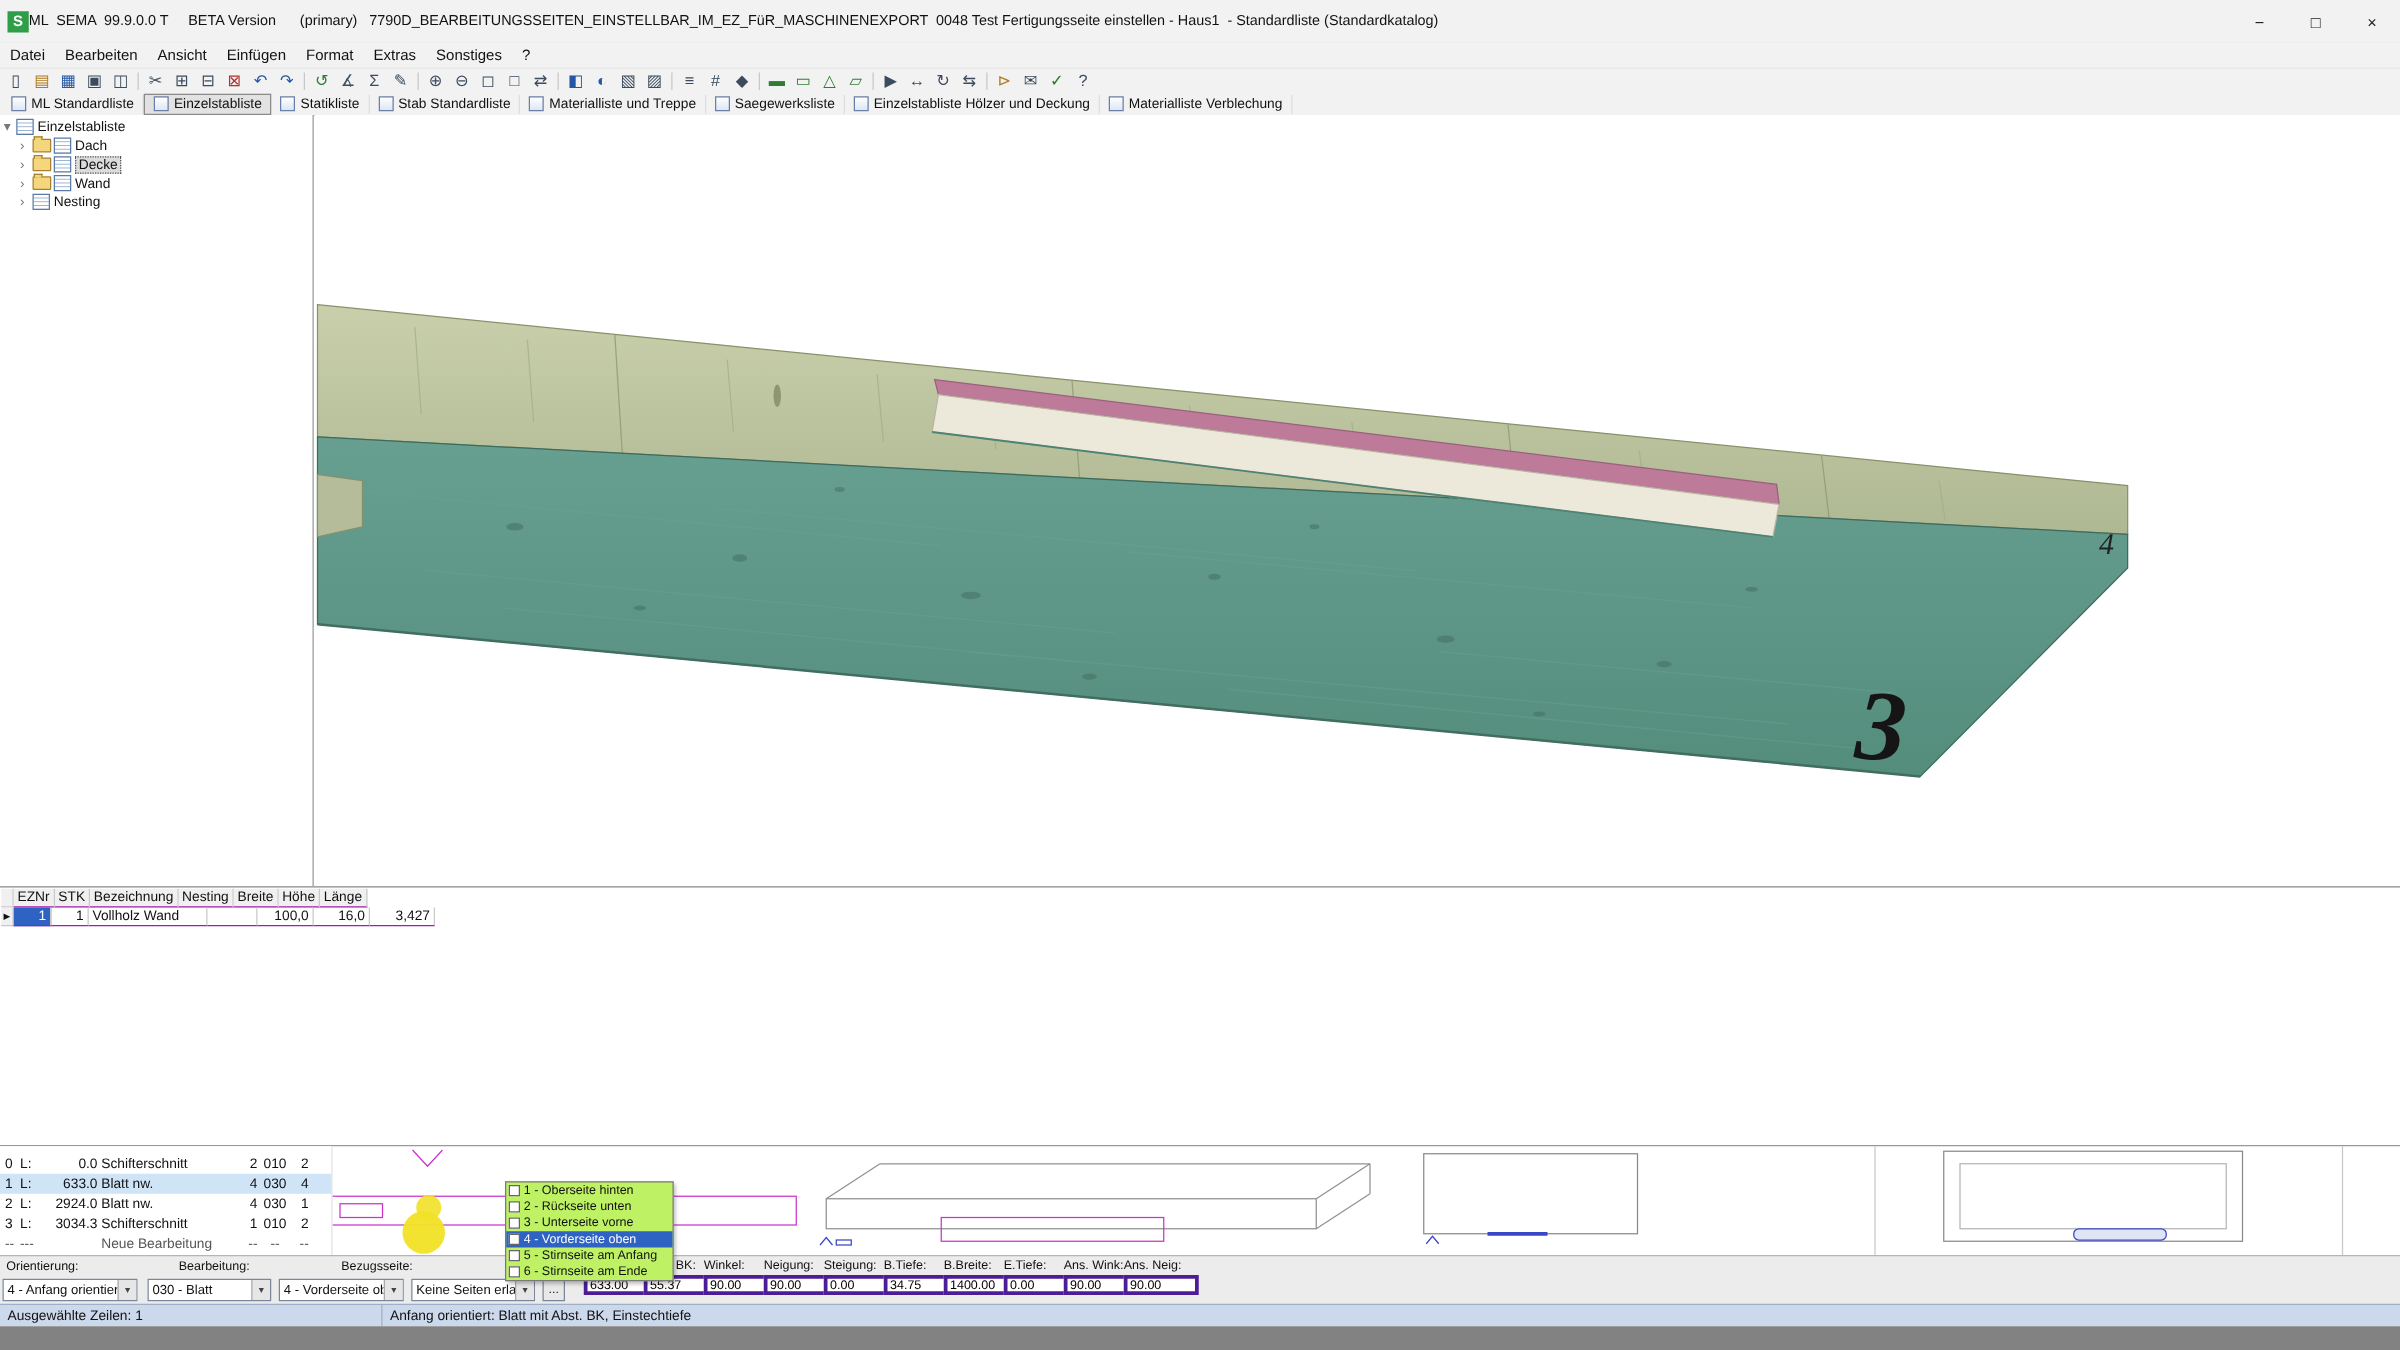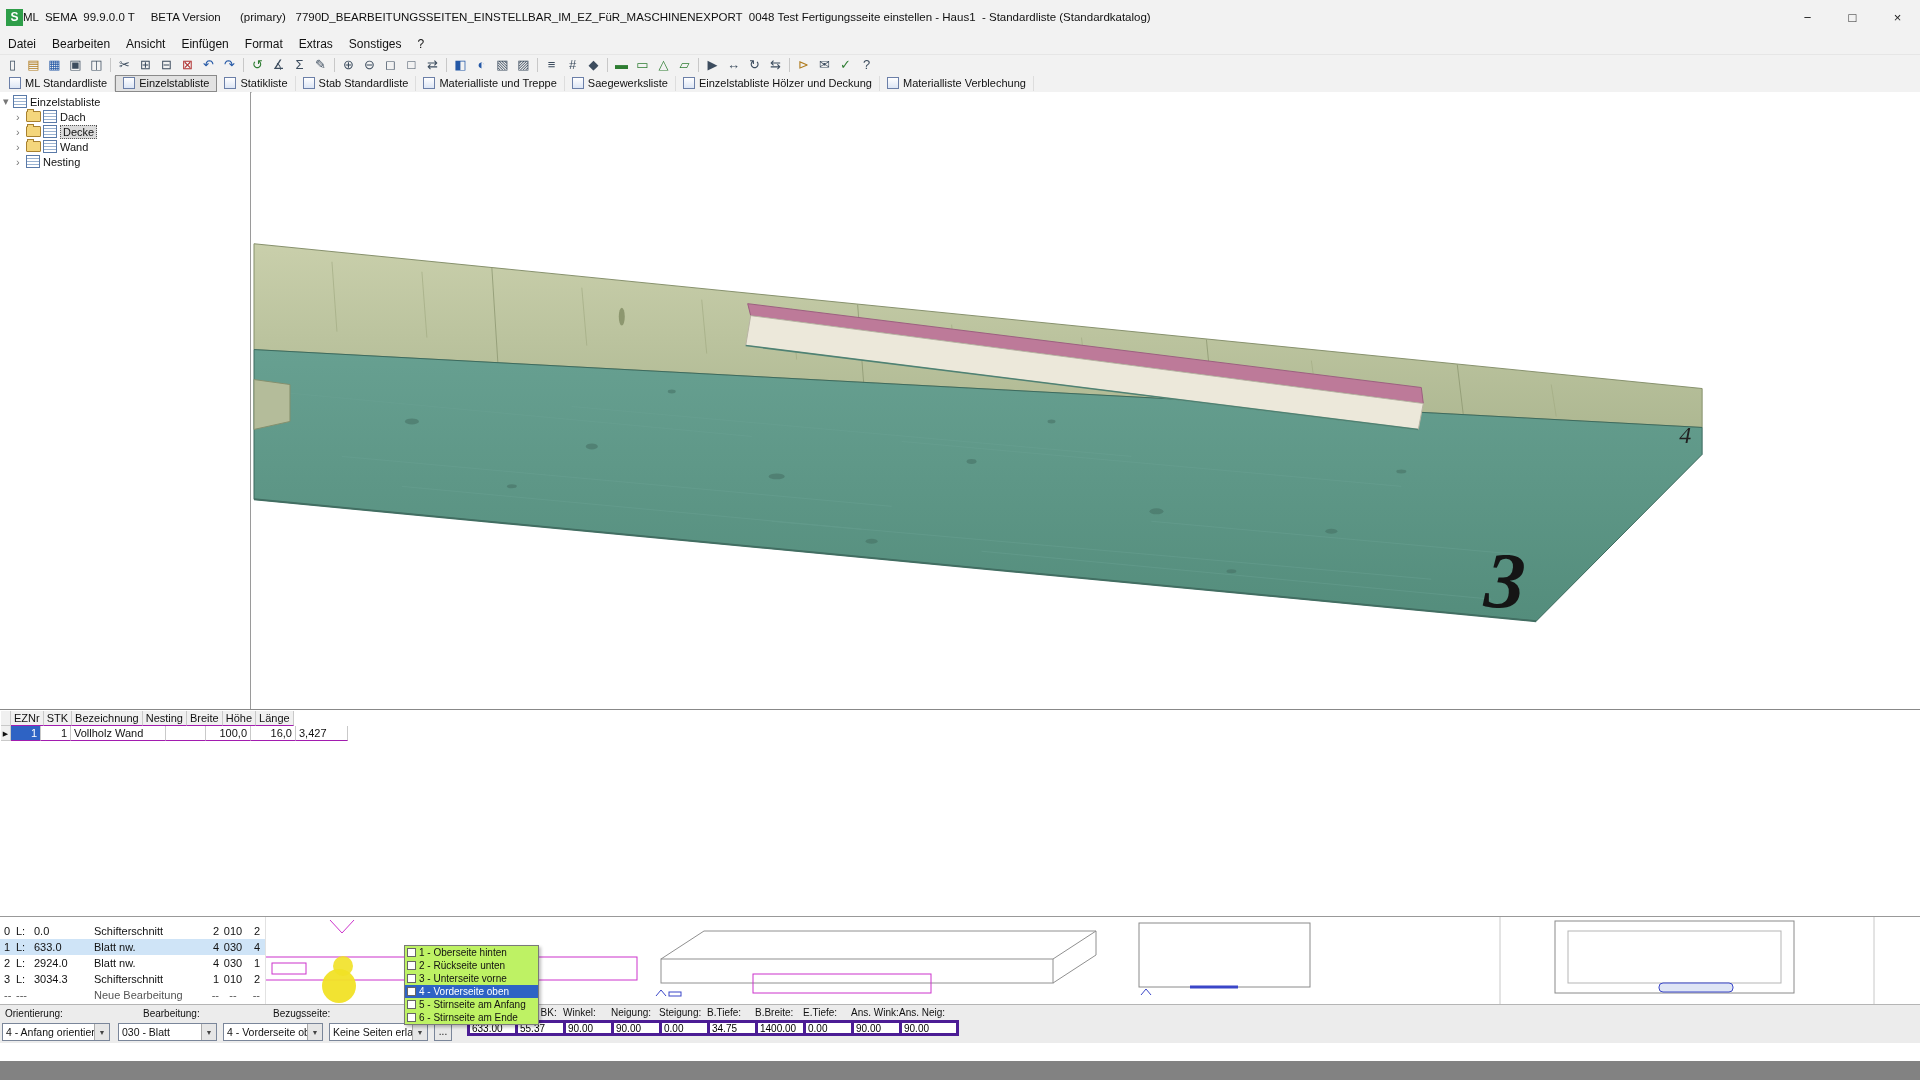--- a/index.html
+++ b/index.html
@@ -68,35 +68,35 @@
   .pt-head .pt-cell{background:#f0f0f0;}
   .pt-marker{width:10px;background:#f0f0f0;border-right:1px solid #c9c9c9;
              border-bottom:1px solid #c9c9c9;font-size:7px;line-height:15px;text-align:center;
              box-sizing:border-box;flex:none;}
   .col-eznr{width:30px;text-align:right;}
   .col-stk{width:30px;text-align:right;}
   .col-bez{width:95px;text-align:left;}
   .col-neig{width:40px;text-align:right;}
   .col-breite{width:45px;text-align:right;}
   .col-hoehe{width:45px;text-align:right;}
-  .col-laenge{width:52px;text-align:left;}
+  .col-laenge{width:52px;text-align:right;}
   .pt-body .col-eznr{background:#2e63c4;color:#fff;}
 
   
   .bottom-panel{position:absolute;top:916px;left:0;width:100%;height:88px;background:#fff;
                 border-top:1px solid #999;box-sizing:border-box;}
   .previews{position:absolute;left:0;top:0;width:1920px;height:88px;}
   .ops{position:absolute;left:0;top:0;width:266px;height:100%;padding-top:6px;background:#fff;
        border-right:1px solid #e2e2e2;z-index:2;box-sizing:border-box;}
   .op-row{display:flex;height:16px;line-height:16px;font-size:11px;}
   .op-row.selected{background:#cfe4f7;}
   .op-row.newrow{color:#555;}
   .c-idx{width:12px;padding-left:4px;flex:none;}
   .c-l{width:18px;flex:none;}
-  .c-pos{width:44px;padding-right:16px;flex:none;}
+  .c-pos{width:44px;text-align:right;padding-right:3px;flex:none;}
   .c-name{width:112px;flex:none;}
   .c-a{width:13px;text-align:right;flex:none;}
   .c-code{width:28px;text-align:center;flex:none;}
   .c-b{width:13px;text-align:right;flex:none;}
 
   
   .popup{position:absolute;left:404px;top:945px;width:133px;background:#bef264;
          border:1px solid #7a7a7a;z-index:40;box-shadow:2px 2px 3px rgba(0,0,0,.25);}
   .popup-item{display:flex;align-items:center;height:13px;padding:0 2px;font-size:10px;white-space:nowrap;}
   .popup-item .cb{width:9px;height:9px;border:1px solid #666;background:#fff;margin-right:3px;flex:none;box-sizing:border-box;}
@@ -593,15 +593,19 @@
         </div>
 
         <div class="fgroup">
           <span class="flabel">Ans. Neig:</span>
           <input type="text" value="90.00" style="">
         </div>
 
     </div>
   </div>
 
+  <div class="statusbar">
+    <div class="sb-left">Ausgewählte Zeilen: 1</div>
+    <div class="sb-right">Anfang orientiert: Blatt mit Abst. BK, Einstechtiefe</div>
+  </div>
   <div class="bottom-strip"></div>
 
 </div>
 
 </body></html>

